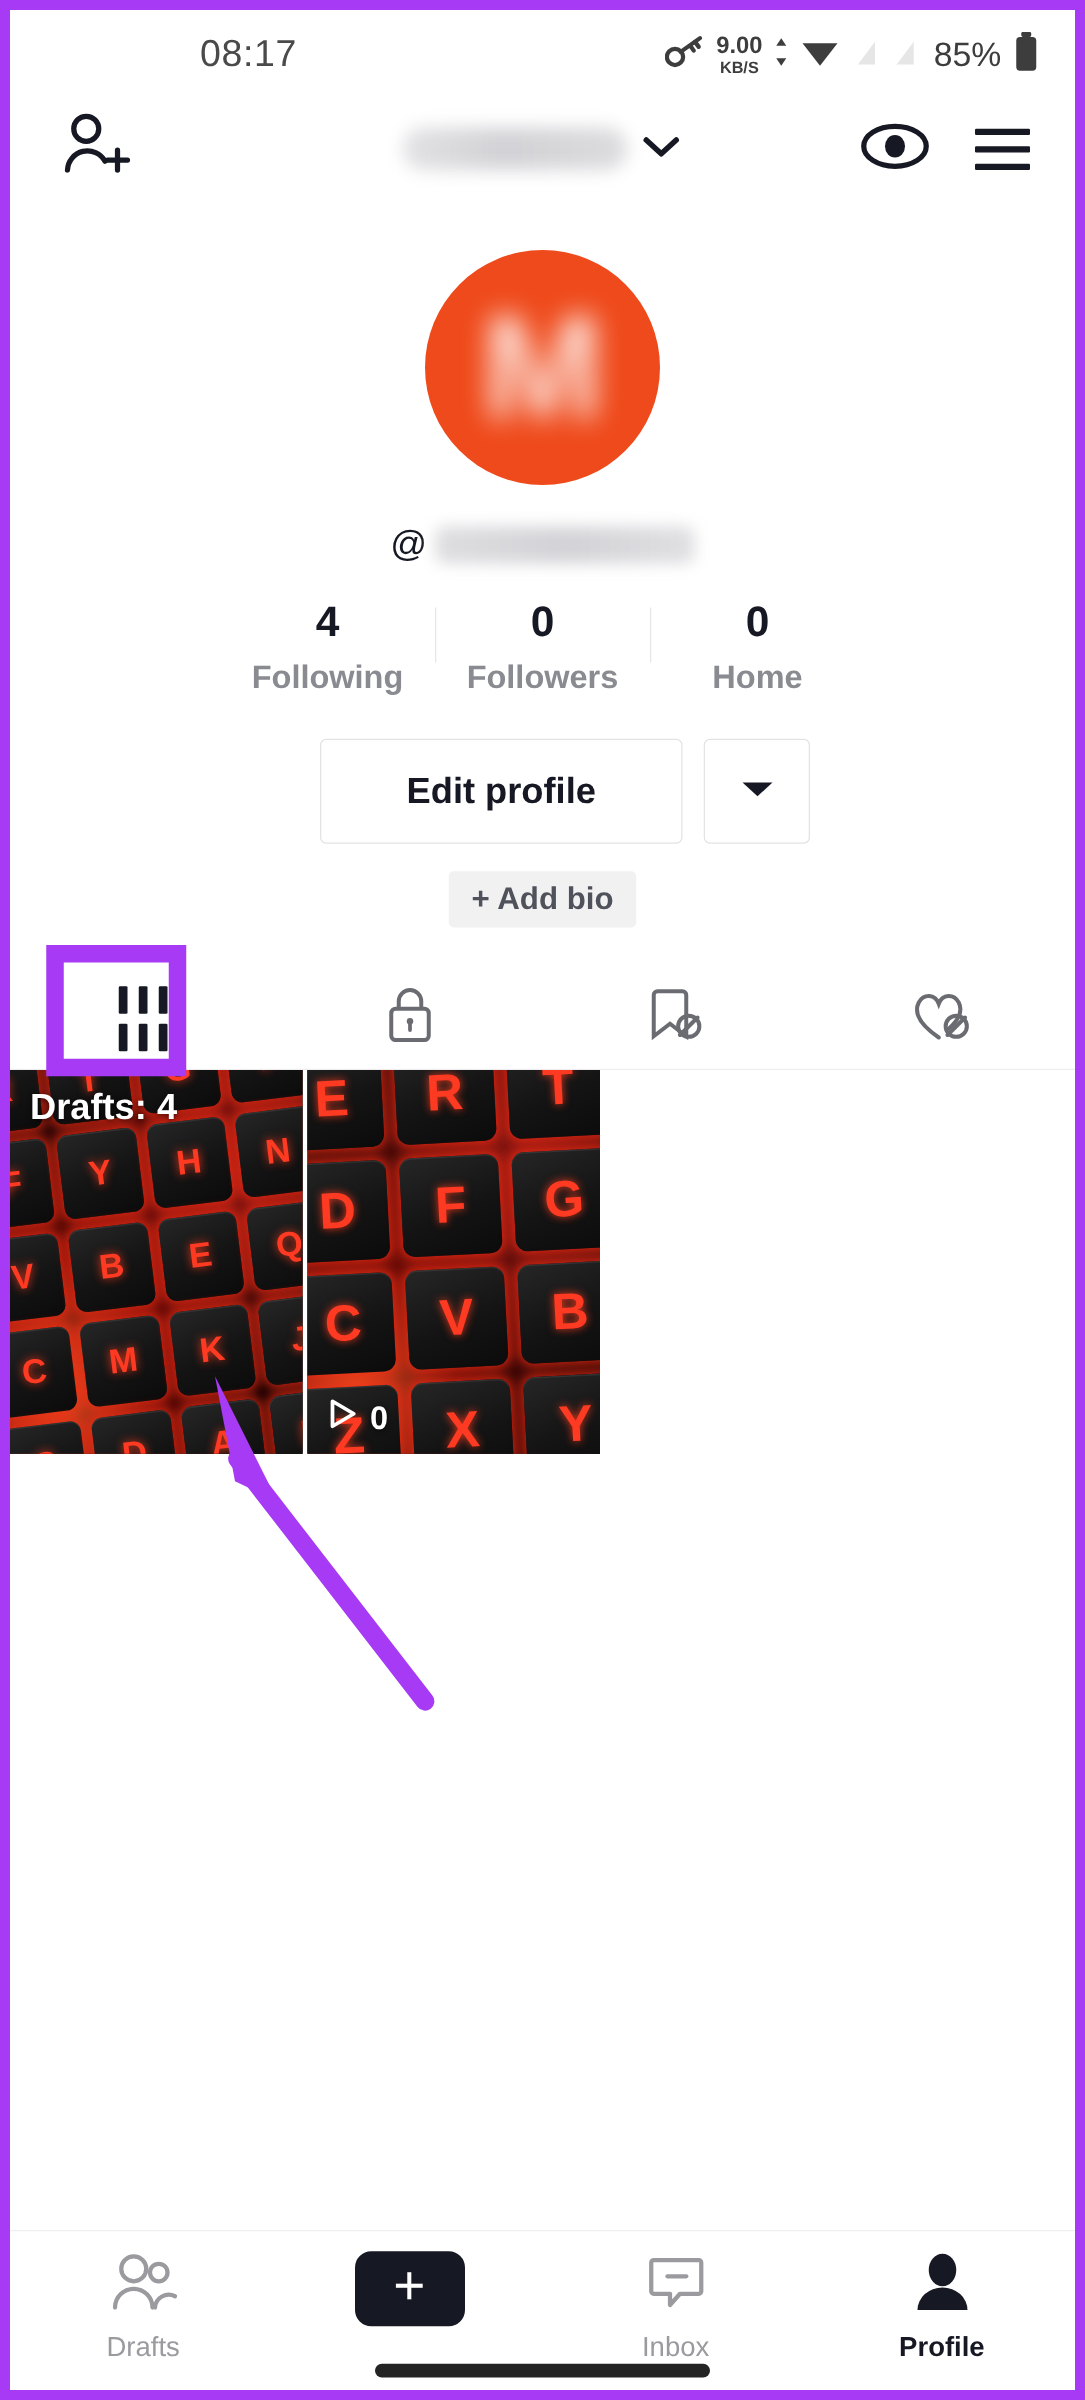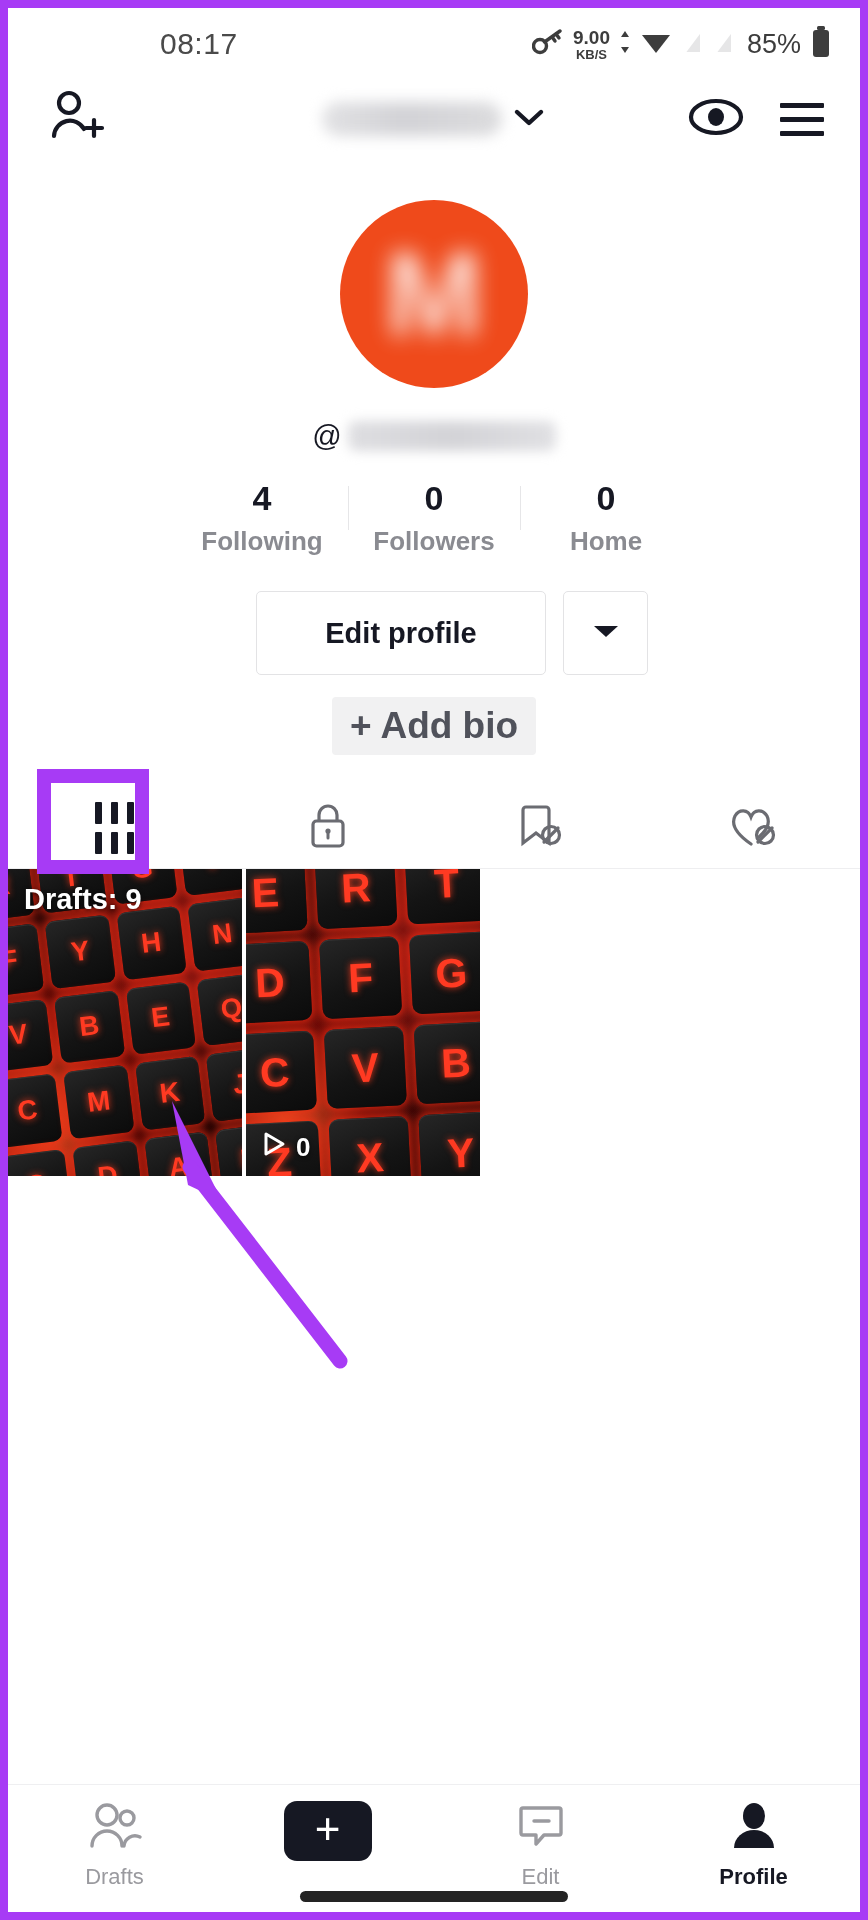--- a/index.html
+++ b/index.html
@@ -221,21 +221,21 @@
 
   .add-bio-wrap {
     margin-top: 22px;
     display: flex;
     justify-content: center;
   }
   .add-bio {
     background: #f1f1f2;
     border-radius: 4px;
     padding: 8px 18px;
-    font-size: 37px;
+    font-size: 25px;
     font-weight: 700;
     color: #50525b;
   }
 
   
   .tabs {
     margin-top: 32px;
     height: 82px;
     display: flex;
     align-items: center;
@@ -625,21 +625,21 @@
             <span class="key">C</span>
             <span class="key">M</span>
             <span class="key">K</span>
             <span class="key">J</span>
             <span class="key">S</span>
             <span class="key">D</span>
             <span class="key">A</span>
             <span class="key">P</span>
           </div>
         </div>
-        <div class="drafts-badge">Drafts: 9</div>
+        <div class="drafts-badge">Drafts: 4</div>
       </div>
 
       <div class="cell cell2">
         <div class="kb">
           <div class="keys">
             <span class="key">E</span>
             <span class="key">R</span>
             <span class="key">T</span>
             <span class="key">D</span>
             <span class="key">F</span>
@@ -687,21 +687,21 @@
         <span class="nav-label"></span>
       </div>
 
       <div class="nav-item">
         <span>
           <svg width="54" height="50" viewBox="0 0 54 50">
             <path d="M9 7 h36 a2 2 0 0 1 2 2 v23 a2 2 0 0 1 -2 2 h-15 l-8 9 v-9 h-13 a2 2 0 0 1 -2 -2 v-23 a2 2 0 0 1 2 -2 z" fill="none" stroke="#9a9a9f" stroke-width="3.4" stroke-linejoin="round"></path>
             <path d="M20 20 h15" stroke="#9a9a9f" stroke-width="3.4" stroke-linecap="round"></path>
           </svg>
         </span>
-        <span class="nav-label">Edit</span>
+        <span class="nav-label">Inbox</span>
       </div>
 
       <div class="nav-item active">
         <span>
           <svg width="54" height="50" viewBox="0 0 54 50">
             <ellipse cx="27" cy="15" rx="11" ry="13" fill="#161823"></ellipse>
             <path d="M7 47 a20 18 0 0 1 40 0 z" fill="#161823"></path>
           </svg>
         </span>
         <span class="nav-label">Profile</span>

